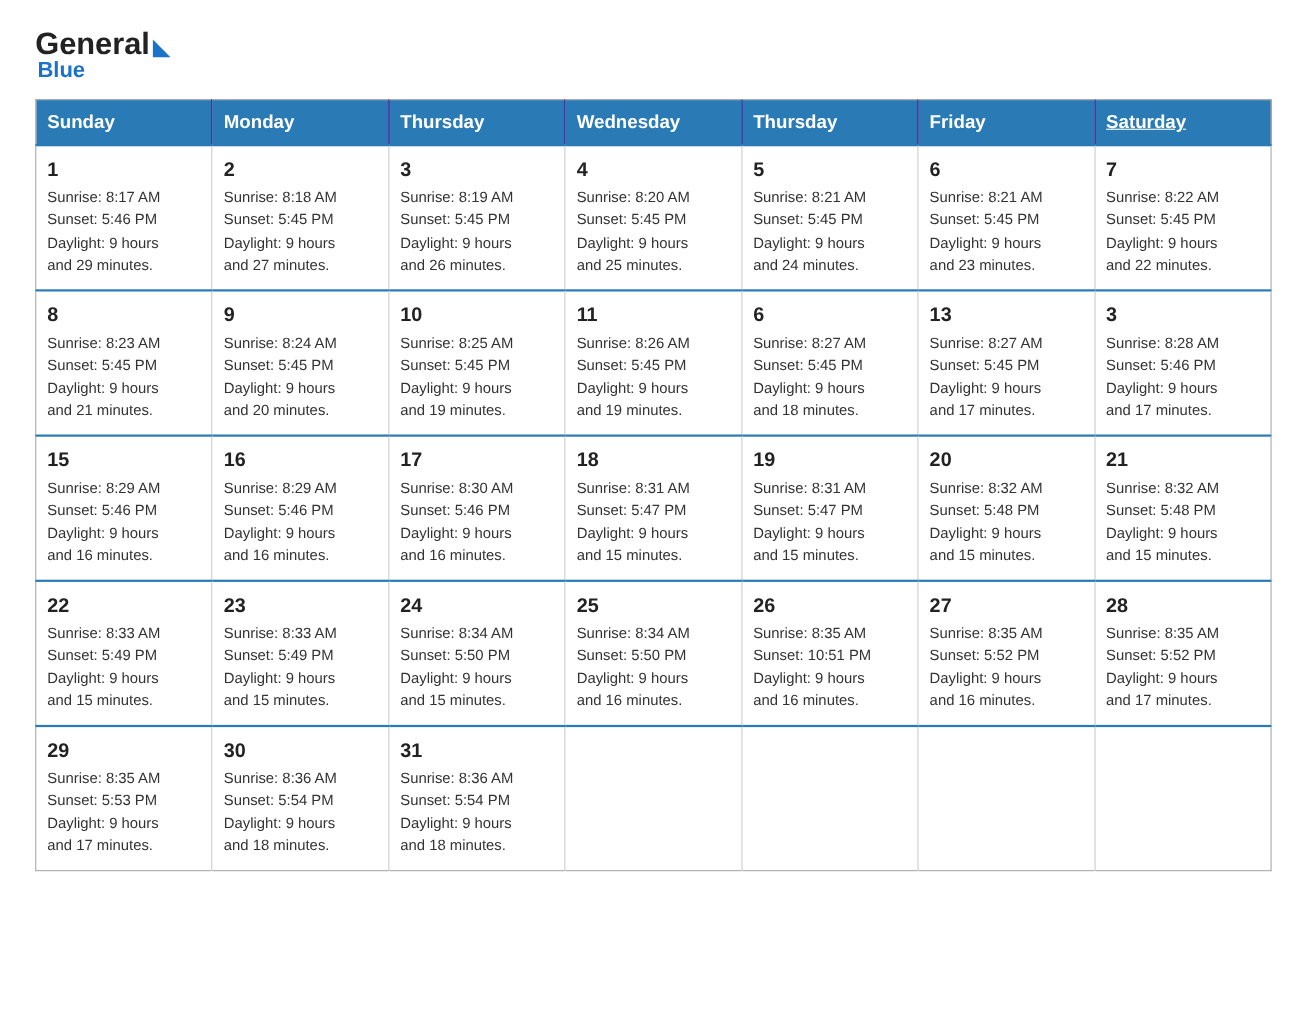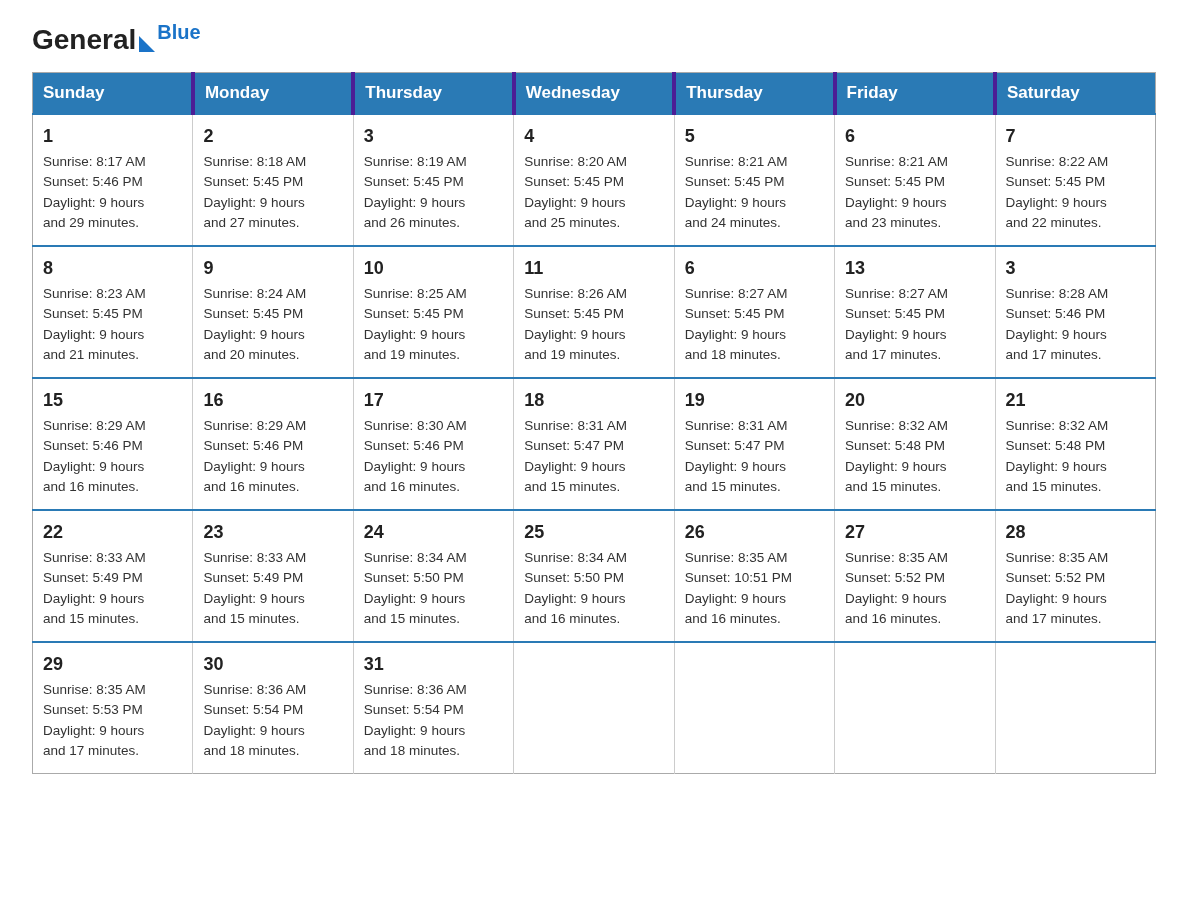--- a/index.html
+++ b/index.html
@@ -11,21 +11,21 @@
       min-height: 918px;
     }
     .header-row {
       display: flex;
       align-items: flex-start;
       justify-content: space-between;
       margin-bottom: 16px;
     }
     .logo-wrapper {
       display: flex;
-      flex-direction: row;
+      flex-direction: column;
     }
     .logo-line1 {
       display: flex;
       align-items: center;
     }
     .title-block {
       text-align: right;
     }
     .month-title {
       font-size: 52px;
@@ -43,24 +43,25 @@
       border-collapse: collapse;
       border: 1px solid #aaa;
     }
     .calendar-table th {
       background: #2a7ab5;
       color: #fff;
       font-size: 17px;
       font-weight: 600;
       padding: 10px 10px;
       text-align: left;
-      border-right: 4px solid #4c1d95;
+      border-right: 1px solid #4c1d95;
     }
     .calendar-table th:last-child {
       border-right: none;
+      text-decoration: underline;
     }
     .calendar-table td {
       vertical-align: top;
       padding: 8px 10px 12px 10px;
       border-right: 1px solid #ccc;
       border-top: 2px solid #2a7ab5;
       width: 14.28%;
       font-size: 13.5px;
       color: #333;
       line-height: 1.5;

